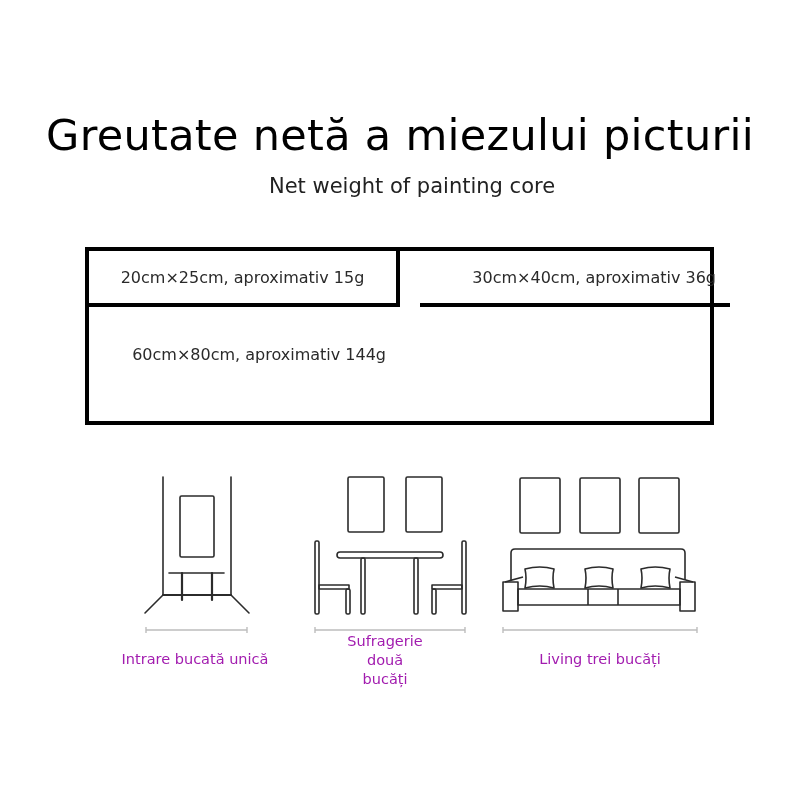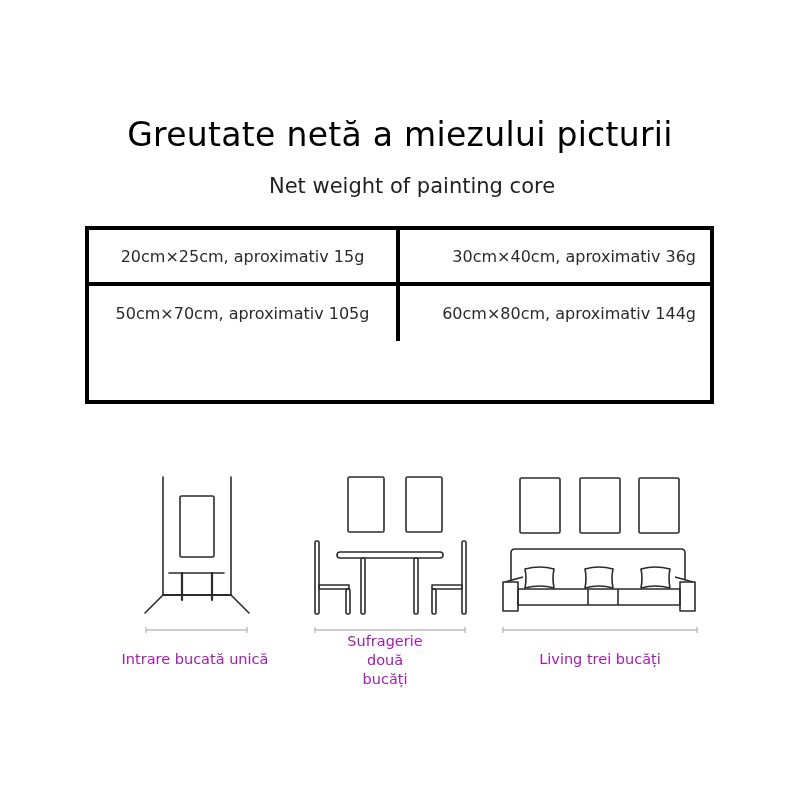--- a/index.html
+++ b/index.html
@@ -1,42 +1,41 @@
 <!DOCTYPE html>
 <html><head>
   <meta charset="utf-8">
   <style>
     html, body { margin: 0; padding: 0; background: #ffffff; }
     body { width: 800px; height: 800px; position: relative; overflow: hidden;
            font-family: "DejaVu Sans", "Liberation Sans", sans-serif; }
     .title { position: absolute; left: 0; top: 108px; width: 800px; text-align: center;
-             font-size: 33px; color: #000; letter-spacing: 0.3px; line-height: 54px; }
+             font-size: 43px; color: #000; letter-spacing: 0.3px; line-height: 54px; }
     .subtitle { position: absolute; left: 12px; top: 172px; width: 800px; text-align: center;
                 font-size: 21px; color: #222; line-height: 28px; }
-    .table { position: absolute; left: 85px; top: 226px; width: 621px; height: 170px;
+    .table { position: absolute; left: 85px; top: 247px; width: 621px; height: 170px;
              border: 4px solid #000; display: grid; grid-template-columns: 311px 310px;
-             grid-template-rows: 56px 55px 55px; }
+             grid-template-rows: 56px 55px 55px; gap: 20px; }
     .cell { display: flex; align-items: center; font-size: 16px; color: #2a2a2a; }
     .cell.left { border-right: 4px solid #000; justify-content: center; }
     .cell.right { justify-content: flex-end; padding-right: 14px; padding-left: 29px; }
     .cell.r0, .cell.r1 { border-bottom: 4px solid #000; }
     .illus { position: absolute; left: 0; top: 0; }
     .caption { position: absolute; text-align: center; font-size: 14.5px; color: #a21caf;
                line-height: 19px; }
   </style>
 </head>
 <body>
 
 <div class="title">Greutate netă a miezului picturii</div>
 <div class="subtitle">Net weight of painting core</div>
 
 <div class="table">
   <div class="cell left r0">20cm×25cm, aproximativ 15g</div>
   <div class="cell right r0">30cm×40cm, aproximativ 36g</div>
-  <div class="cell left r2">50cm×70cm, aproximativ 105g</div>
   <div class="cell right r2">60cm×80cm, aproximativ 144g</div>
 </div>
 
 <svg class="illus" width="800" height="800" viewBox="0 0 800 800">
 
   <g fill="none" stroke="#2b2b2b" stroke-width="1.6" stroke-linecap="round" stroke-linejoin="round">
     <line x1="163" y1="477" x2="163" y2="595"></line>
     <line x1="231" y1="477" x2="231" y2="595"></line>
     <rect x="180" y="496" width="34" height="61" rx="1.5"></rect>
     <line x1="169" y1="573" x2="224" y2="573"></line>

